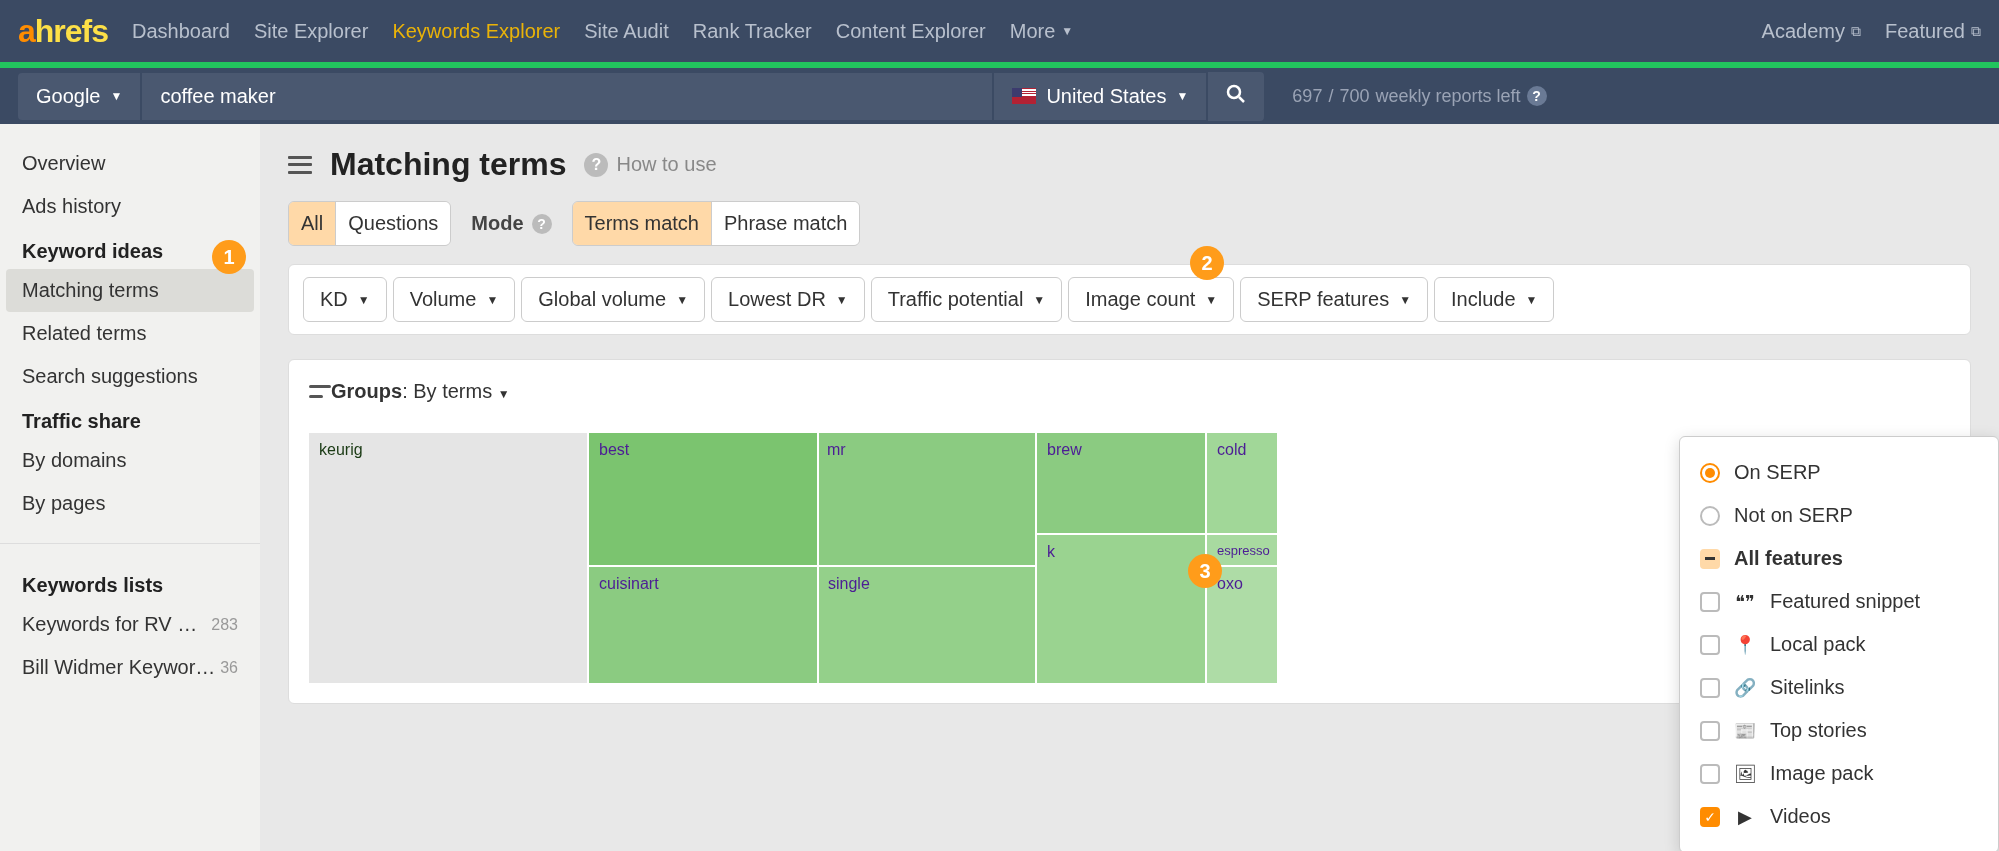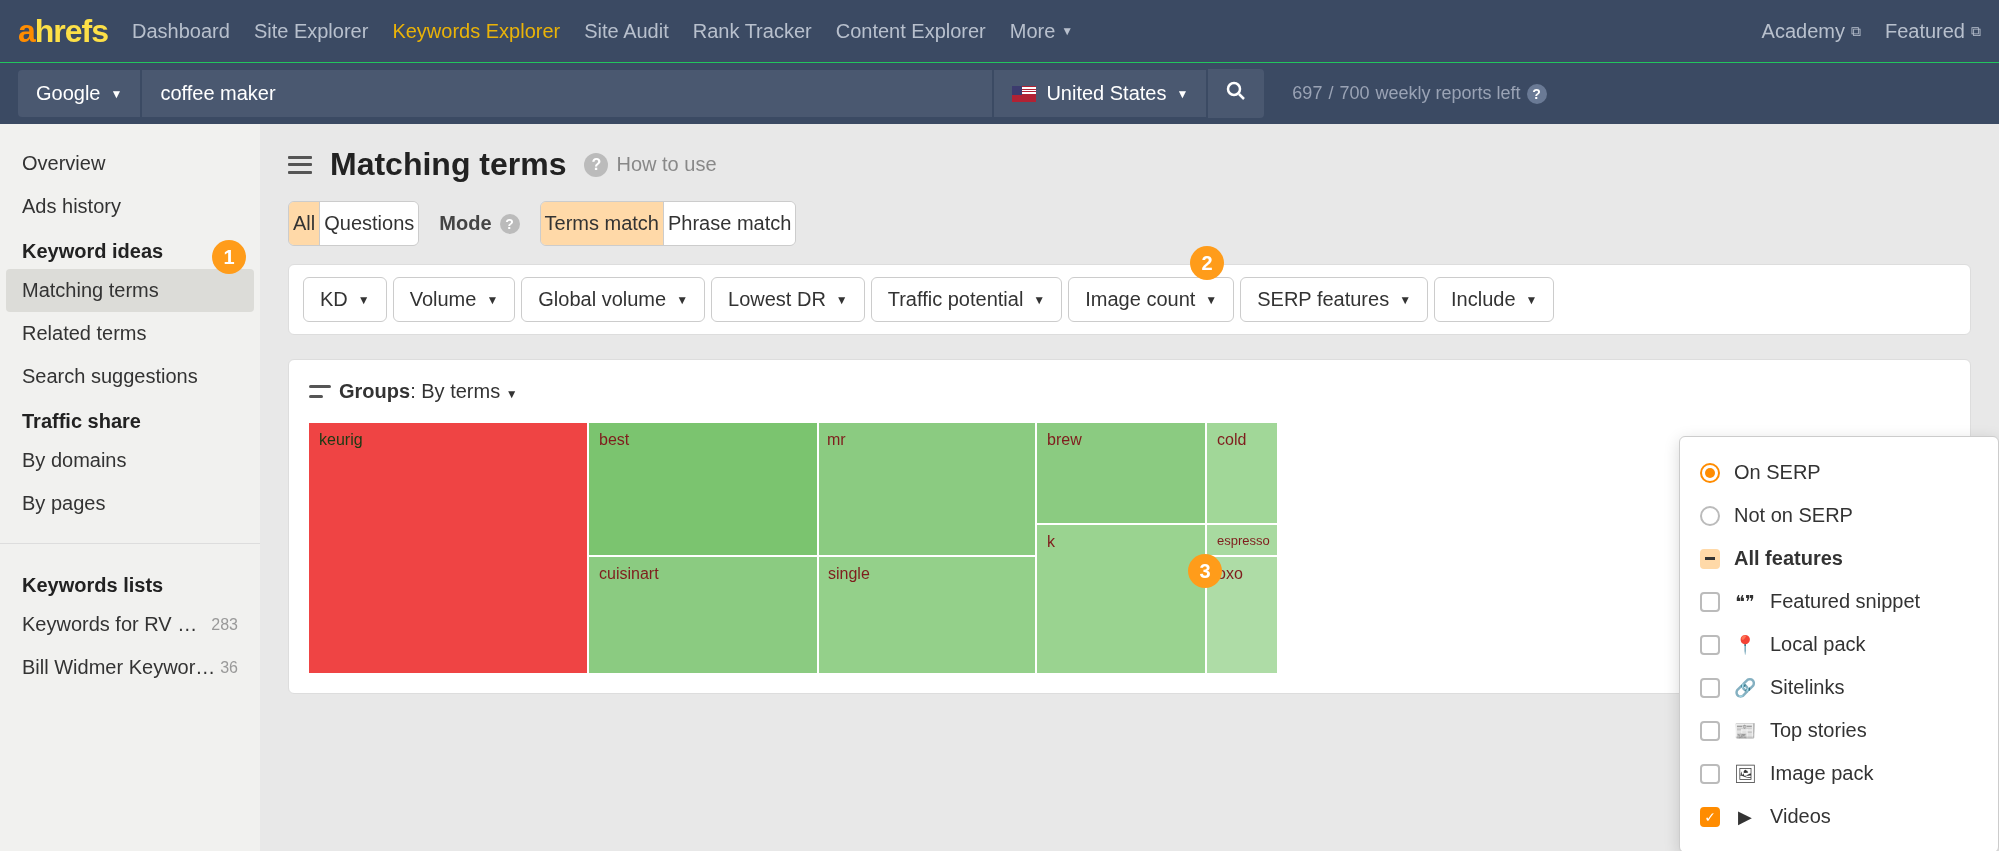--- a/index.html
+++ b/index.html
@@ -6,21 +6,21 @@
 body { font-family: -apple-system, BlinkMacSystemFont, "Segoe UI", Helvetica, Arial, sans-serif; font-size: 18px; color: #333; background: #e8e8e8; overflow: hidden; }
 .topbar { background: #3b4a63; height: 62px; display: flex; align-items: center; padding: 0 18px; gap: 24px; color: #b8c0cd; }
 .logo { font-size: 32px; font-weight: 900; letter-spacing: -1px; }
 .logo .a { color: #ff8c00; }
 .logo .hrefs { color: #fde047; }
 .nav-item { font-size: 20px; cursor: pointer; display: flex; align-items: center; gap: 6px; }
 .nav-item.active { color: #eab308; font-weight: 500; }
 .nav-caret { font-size: 12px; }
 .ext-icon { font-size: 14px; }
 .spacer { flex: 1; }
-.searchbar { background: #3b4a63; height: 62px; display: flex; align-items: center; padding: 0 18px; gap: 0; color: #b8c0cd; border-top: 1px solid #22c55e; }
+.searchbar { background: #3b4a63; height: 62px; display: flex; align-items: center; padding: 0 18px; gap: 0; color: #b8c0cd; border-top: 6px solid #22c55e; }
 .sb-select { background: #4a5870; color: #fff; padding: 12px 18px; border-radius: 4px 0 0 4px; display: flex; align-items: center; gap: 10px; cursor: pointer; font-size: 20px; }
 .sb-input { background: #4a5870; color: #fff; padding: 12px 18px; border: none; font-size: 20px; width: 850px; margin-left: 2px; outline: none; }
 .sb-country { background: #4a5870; color: #fff; padding: 12px 18px; display: flex; align-items: center; gap: 10px; cursor: pointer; font-size: 20px; margin-left: 2px; }
 .sb-search { background: #4a5870; color: #fff; padding: 12px 18px; margin-left: 2px; border-radius: 0 4px 4px 0; cursor: pointer; }
 .sb-reports { margin-left: 28px; font-size: 18px; color: #9aa3b5; display: flex; align-items: center; gap: 6px; }
 .flag { width: 24px; height: 16px; background: linear-gradient(to bottom, #b22234 0%, #b22234 8%, #fff 8%, #fff 16%, #b22234 16%, #b22234 24%, #fff 24%, #fff 32%, #b22234 32%, #b22234 40%, #fff 40%, #fff 48%, #b22234 48%); position: relative; display: inline-block; }
 .flag::before { content: ''; position: absolute; left: 0; top: 0; width: 10px; height: 9px; background: #3c3b6e; }
 .main { display: flex; height: calc(851px - 124px); }
 .sidebar { width: 260px; background: #f1f1ef; padding: 18px 0; overflow-y: auto; }
 .side-item { padding: 10px 22px; font-size: 20px; color: #333; cursor: pointer; display: flex; justify-content: space-between; align-items: center; }
@@ -30,35 +30,35 @@
 .side-sep { border-top: 1px solid #ddd; margin: 18px 0; }
 .content { flex: 1; padding: 22px 28px; background: #e8e8e8; position: relative; }
 .page-title { display: flex; align-items: center; gap: 18px; margin-bottom: 18px; }
 .page-title h1 { font-size: 32px; font-weight: 700; color: #222; }
 .hamburger { width: 24px; height: 18px; display: flex; flex-direction: column; justify-content: space-between; cursor: pointer; }
 .hamburger span { height: 3px; background: #555; border-radius: 1px; }
 .help-link { color: #888; font-size: 20px; display: flex; align-items: center; gap: 8px; cursor: pointer; }
 .help-circle { width: 24px; height: 24px; border-radius: 50%; background: #bbb; color: #fff; display: flex; align-items: center; justify-content: center; font-size: 16px; font-weight: 700; }
 .tabs-row { display: flex; align-items: center; gap: 20px; margin-bottom: 18px; }
 .segmented { display: flex; border: 1px solid #ccc; border-radius: 6px; overflow: hidden; }
-.seg-btn { padding: 10px 4px; font-size: 20px; background: #fff; cursor: pointer; border-right: 1px solid #ccc; }
+.seg-btn { padding: 10px 12px; font-size: 20px; background: #fff; cursor: pointer; border-right: 1px solid #ccc; }
 .seg-btn:last-child { border-right: none; }
 .seg-btn.active { background: #ffd9a8; color: #333; }
 .mode-label { font-size: 20px; font-weight: 700; color: #444; display: flex; align-items: center; gap: 8px; }
 .filters-row { background: #fff; border: 1px solid #ddd; border-radius: 6px; padding: 12px 14px; display: flex; gap: 6px; flex-wrap: wrap; margin-bottom: 24px; }
 .filter-btn { border: 1px solid #ccc; border-radius: 6px; padding: 10px 16px; font-size: 20px; background: #fff; cursor: pointer; display: flex; align-items: center; gap: 10px; }
 .panel { background: #fff; border: 1px solid #ddd; border-radius: 6px; padding: 20px; }
-.groups-row { display: flex; align-items: center; gap: 8px; margin-bottom: 20px; font-size: 20px; }
+.groups-row { display: flex; align-items: center; gap: 0; margin-bottom: 30px; font-size: 20px; }
 .groups-icon { width: 22px; height: 18px; position: relative; }
 .groups-icon::before, .groups-icon::after { content: ''; position: absolute; left: 0; height: 3px; background: #555; border-radius: 2px; }
 .groups-icon::before { top: 2px; width: 22px; }
 .groups-icon::after { top: 12px; width: 14px; }
 .treemap { display: grid; grid-template-columns: 278px 228px 216px 168px 70px; grid-template-rows: 100px 30px 100px 14px; gap: 2px; width: 962px; }
-.tm-cell { background: #8bcb81; color: #7f1d1d; padding: 8px 10px; font-size: 16px; overflow: hidden; }
-.tm-keurig { grid-row: 1 / 5; grid-column: 1; background: #ef4444; color: #1a3a14; }
+.tm-cell { background: #8bcb81; color: #4c1d95; padding: 8px 10px; font-size: 16px; overflow: hidden; }
+.tm-keurig { grid-row: 1 / 5; grid-column: 1; background: #e5e5e5; color: #1a3a14; }
 .tm-best { grid-row: 1 / 3; grid-column: 2; background: #7bc46f; }
 .tm-cuisinart { grid-row: 3 / 5; grid-column: 2; background: #8bcb81; }
 .tm-mr { grid-row: 1 / 3; grid-column: 3; background: #8bcb81; padding-left: 8px; }
 .tm-single { grid-row: 3 / 5; grid-column: 3; background: #94d08a; padding-left: 9px; }
 .tm-brew { grid-row: 1 / 2; grid-column: 4; background: #8bcb81; }
 .tm-k { grid-row: 2 / 5; grid-column: 4; background: #9ad390; }
 .tm-cold { grid-row: 1; grid-column: 5; background: #a1d798; }
 .tm-espresso { grid-row: 2 / 3; grid-column: 5; background: #a8daa0; font-size: 13px; }
 .tm-oxo { grid-row: 3 / 5; grid-column: 5; background: #aedca6; }
 .dropdown { position: absolute; top: 312px; right: 0; width: 320px; background: #fff; border: 1px solid #ccc; border-radius: 6px; box-shadow: 0 4px 16px rgba(0,0,0,0.15); padding: 14px 0; z-index: 10; }

